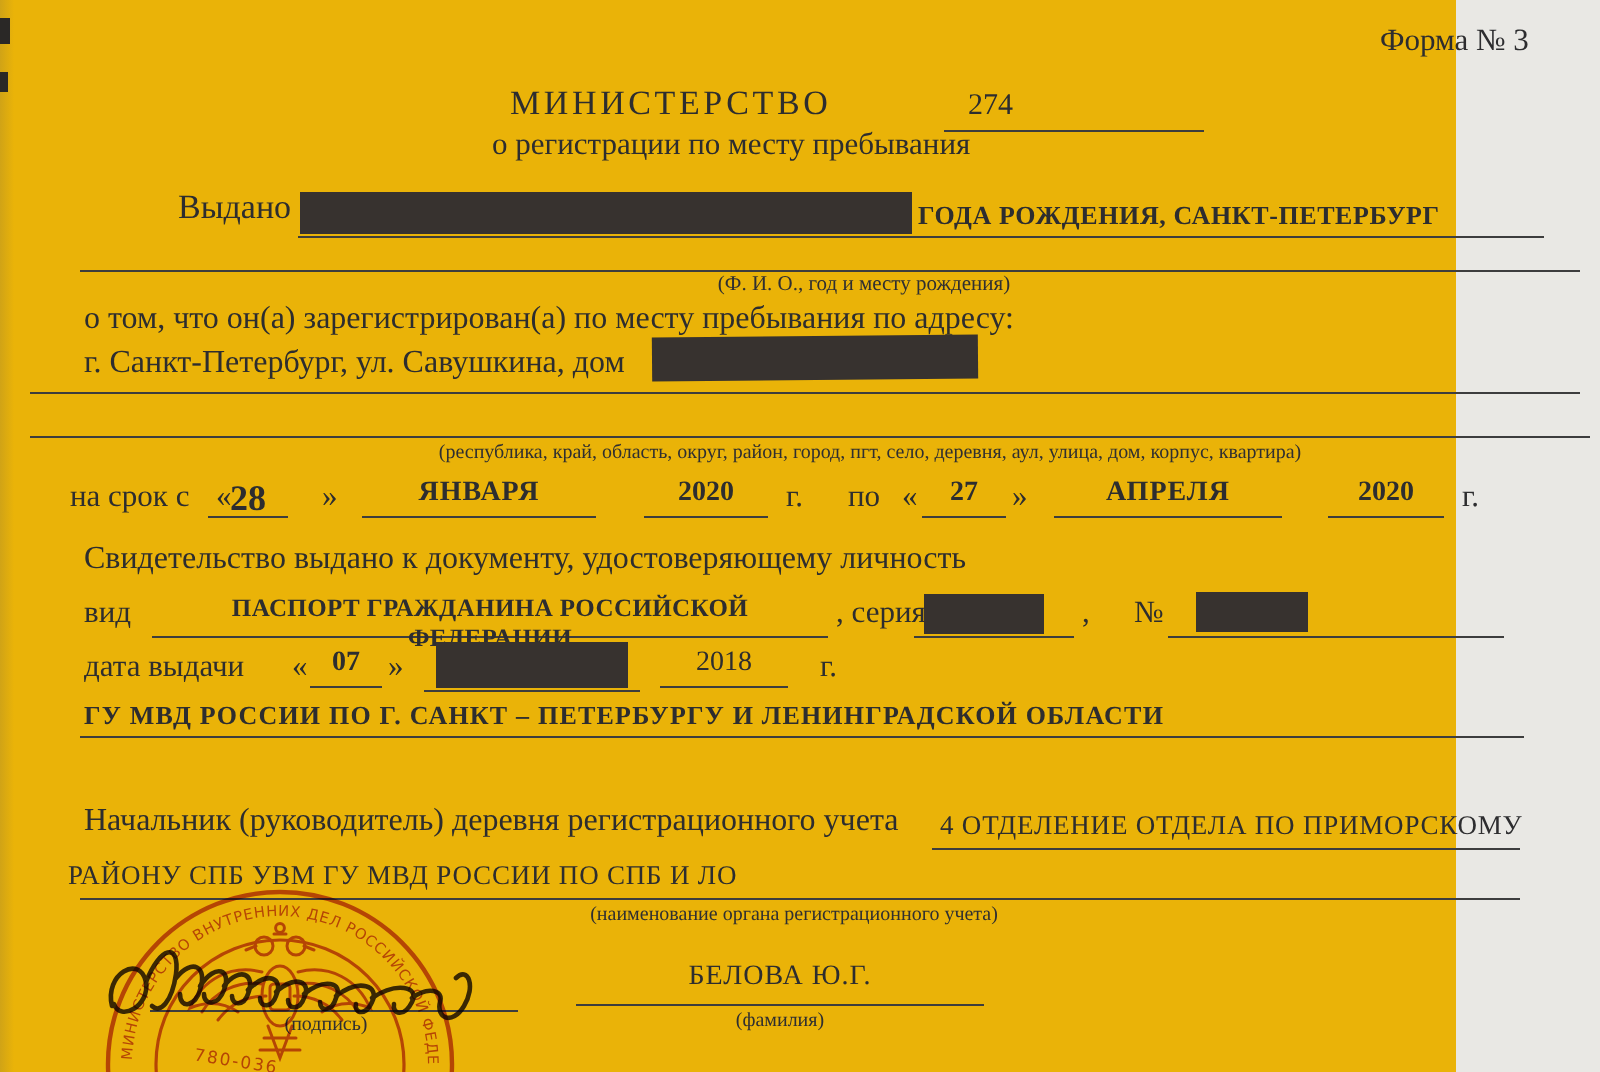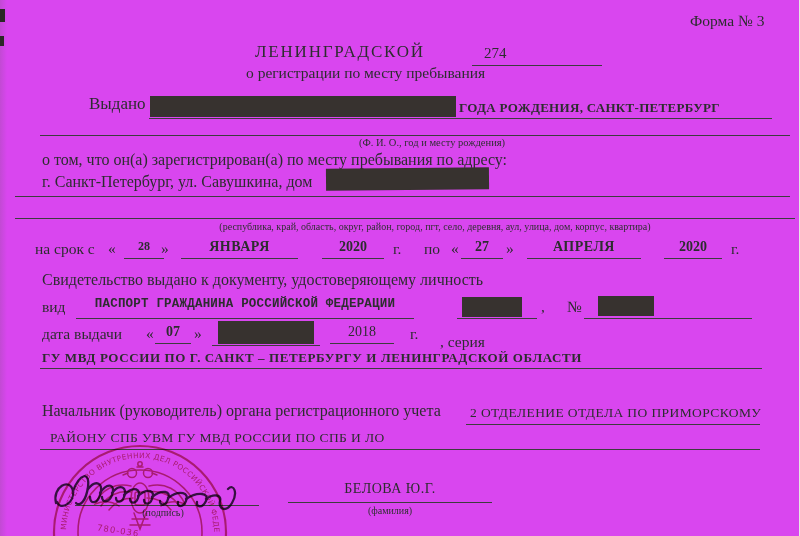--- a/index.html
+++ b/index.html
@@ -1,19 +1,19 @@
 <!DOCTYPE html>
 <html><head>
 <meta charset="utf-8">
 <style>
   html,body{margin:0;padding:0;}
   body{width:800px;height:536px;overflow:hidden;background:#e9e8e4;}
   .doc{
-    position:relative;width:799px;height:536px;
-    background:#d946ef;
+    position:relative;width:728px;height:536px;
+    background:#eab308;
     font-family:"Liberation Serif","DejaVu Serif",serif;
     color:#2d2d2f;
   }
   .scan-edge{position:absolute;left:0;top:0;width:7px;height:536px;
     background:linear-gradient(90deg,rgba(90,90,88,.18),rgba(90,90,88,0));}
   .artifact{position:absolute;background:#2a2826;}
   .abs{position:absolute;white-space:nowrap;}
   .t16{font-size:16px;}
   .t15{font-size:15.5px;}
   .cap{font-size:10.5px;color:#2f2f31;text-align:center;}
@@ -28,21 +28,21 @@
 </style>
 </head>
 <body>
 
 <div class="doc">
   <div class="scan-edge"></div>
   <div class="artifact" style="left:0;top:9px;width:5px;height:13px;"></div>
   <div class="artifact" style="left:0;top:36px;width:4px;height:10px;"></div>
 
   <div class="abs t15" style="left:690px;top:12px;">Форма № 3</div>
-  <div class="abs" style="left:255px;top:42px;font-size:17px;letter-spacing:1.8px;">ЛЕНИНГРАДСКОЙ</div>
+  <div class="abs" style="left:255px;top:42px;font-size:17px;letter-spacing:1.8px;">МИНИСТЕРСТВО</div>
   <div class="field" style="left:472px;top:45px;width:118px;height:20px;text-align:left;padding-left:12px;font-size:15px;">
     <span>274</span>
   </div>
   <div class="abs t15" style="left:246px;top:64px;">о регистрации по месту пребывания</div>
 
   <div class="abs" style="left:89px;top:94px;font-size:17px;">Выдано</div>
   <div class="redact" style="left:150px;top:96px;width:306px;height:21px;"></div>
   <div class="abs caps13" style="left:459px;top:100px;">ГОДА РОЖДЕНИЯ, САНКТ-ПЕТЕРБУРГ</div>
   <div class="rule" style="left:149px;top:118px;width:623px;"></div>
 
@@ -51,62 +51,63 @@
 
   <div class="abs t16" style="left:42px;top:173px;">г. Санкт-Петербург, ул. Савушкина, дом</div>
   <div class="abs t16" style="left:42px;top:151px;">о том, что он(а) зарегистрирован(а) по месту пребывания по адресу:</div>
   <div class="redact" style="left:326px;top:168px;width:163px;height:22px;transform:rotate(-0.5deg);"></div>
   <div class="rule" style="left:15px;top:196px;width:775px;border-top-width:1px;"></div>
   <div class="rule" style="left:15px;top:218px;width:780px;border-top-width:1px;"></div>
   <div class="abs cap" style="left:135px;top:221px;width:600px;font-size:10px;">(республика, край, область, округ, район, город, пгт, село, деревня, аул, улица, дом, корпус, квартира)</div>
 
   <div class="abs t15" style="left:35px;top:240px;">на срок с</div>
   <div class="abs t15" style="left:108px;top:240px;">«</div>
-  <div class="field bold" style="left:124px;top:239px;width:40px;height:19px;font-size:12px;"><span>28</span></div>
+  <div class="field bold" style="left:104px;top:239px;width:40px;height:19px;font-size:18px;"><span>28</span></div>
   <div class="abs t15" style="left:161px;top:240px;">»</div>
   <div class="field bold" style="left:181px;top:239px;width:117px;height:19px;font-size:14px;letter-spacing:.5px;"><span>ЯНВАРЯ</span></div>
   <div class="field bold" style="left:322px;top:239px;width:62px;height:19px;font-size:14px;"><span>2020</span></div>
   <div class="abs t15" style="left:393px;top:240px;">г.</div>
   <div class="abs t15" style="left:424px;top:240px;">по</div>
   <div class="abs t15" style="left:451px;top:240px;">«</div>
   <div class="field bold" style="left:461px;top:239px;width:42px;height:19px;font-size:14px;"><span>27</span></div>
   <div class="abs t15" style="left:506px;top:240px;">»</div>
   <div class="field bold" style="left:527px;top:239px;width:114px;height:19px;font-size:14px;letter-spacing:.5px;"><span>АПРЕЛЯ</span></div>
   <div class="field bold" style="left:664px;top:239px;width:58px;height:19px;font-size:14px;"><span>2020</span></div>
   <div class="abs t15" style="left:731px;top:240px;">г.</div>
 
   <div class="abs t16" style="left:42px;top:271px;">Свидетельство выдано к документу, удостоверяющему личность</div>
 
   <div class="abs t15" style="left:42px;top:298px;">вид</div>
-  <div class="field" style="left:76px;top:297px;width:338px;height:21px;font-size:12.5px;font-weight:bold;letter-spacing:.2px;font-family:Liberation Mono, monospace;"><span>ПАСПОРТ ГРАЖДАНИНА РОССИЙСКОЙ ФЕДЕРАЦИИ</span></div>
-  <div class="abs t15" style="left:440px;top:298px;margin-top:35px;">, серия</div>
+  <div class="field" style="left:76px;top:297px;width:338px;height:21px;font-size:12.5px;font-weight:bold;letter-spacing:.2px;"><span>ПАСПОРТ ГРАЖДАНИНА РОССИЙСКОЙ ФЕДЕРАЦИИ</span></div>
+  <div class="abs t15" style="left:418px;top:298px;">, серия</div>
   <div class="field" style="left:457px;top:297px;width:80px;height:21px;"></div>
   <div class="redact" style="left:462px;top:297px;width:60px;height:20px;"></div>
   <div class="abs t15" style="left:541px;top:298px;">,</div>
   <div class="abs t15" style="left:567px;top:298px;">№</div>
   <div class="field" style="left:584px;top:297px;width:168px;height:21px;"></div>
   <div class="redact" style="left:598px;top:296px;width:56px;height:20px;"></div>
 
   <div class="abs t15" style="left:42px;top:325px;">дата выдачи</div>
   <div class="abs t15" style="left:146px;top:325px;">«</div>
   <div class="field bold" style="left:155px;top:324px;width:36px;height:19px;font-size:14px;"><span>07</span></div>
   <div class="abs t15" style="left:194px;top:325px;">»</div>
   <div class="field" style="left:212px;top:322px;width:108px;height:23px;"></div>
   <div class="redact" style="left:218px;top:321px;width:96px;height:23px;"></div>
   <div class="field" style="left:330px;top:324px;width:64px;height:19px;font-size:14px;"><span>2018</span></div>
   <div class="abs t15" style="left:410px;top:325px;">г.</div>
 
   <div class="abs caps13" style="left:42px;top:350px;letter-spacing:.6px;">ГУ МВД РОССИИ ПО Г. САНКТ – ПЕТЕРБУРГУ И ЛЕНИНГРАДСКОЙ ОБЛАСТИ</div>
   <div class="rule" style="left:40px;top:368px;width:722px;"></div>
 
-  <div class="abs t16" style="left:42px;top:402px;">Начальник (руководитель) органа регистрационного учета</div>
-  <div class="abs typed" style="left:470px;top:405px;">2 ОТДЕЛЕНИЕ ОТДЕЛА  ПО ПРИМОРСКОМУ</div>
+  <div class="abs t16" style="left:42px;top:402px;">Начальник (руководитель) деревня регистрационного учета</div>
+  <div class="abs typed" style="left:470px;top:405px;">4 ОТДЕЛЕНИЕ ОТДЕЛА  ПО ПРИМОРСКОМУ</div>
   <div class="rule" style="left:466px;top:424px;width:294px;border-top-width:1px;"></div>
-  <div class="abs typed" style="left:50px;top:430px;">РАЙОНУ СПБ УВМ  ГУ  МВД РОССИИ  ПО СПБ  И  ЛО</div>
+  <div class="abs typed" style="left:34px;top:430px;">РАЙОНУ СПБ УВМ  ГУ  МВД РОССИИ  ПО СПБ  И  ЛО</div>
   <div class="rule" style="left:40px;top:449px;width:720px;border-top-width:1px;"></div>
+  <div class="abs cap" style="left:247px;top:452px;width:300px;font-size:10px;">(наименование органа регистрационного учета)</div>
 
   <div class="rule" style="left:75px;top:505px;width:184px;border-top-width:1px;"></div>
   <div class="abs cap" style="left:118px;top:507px;width:90px;font-size:10px;">(подпись)</div>
   <div class="field" style="left:288px;top:481px;width:204px;height:21px;font-size:14px;letter-spacing:.5px;"><span>БЕЛОВА  Ю.Г.</span></div>
   <div class="abs cap" style="left:345px;top:505px;width:90px;font-size:10px;">(фамилия)</div>
 
   <svg class="stamp-svg" style="left:45px;top:442px;" width="190" height="94" viewBox="0 0 190 94">
     <g stroke="#c2566f" fill="none" stroke-width="2.2">
       <circle cx="95" cy="90" r="86"></circle>
       <circle cx="95" cy="90" r="62" stroke-width="1.6"></circle>

